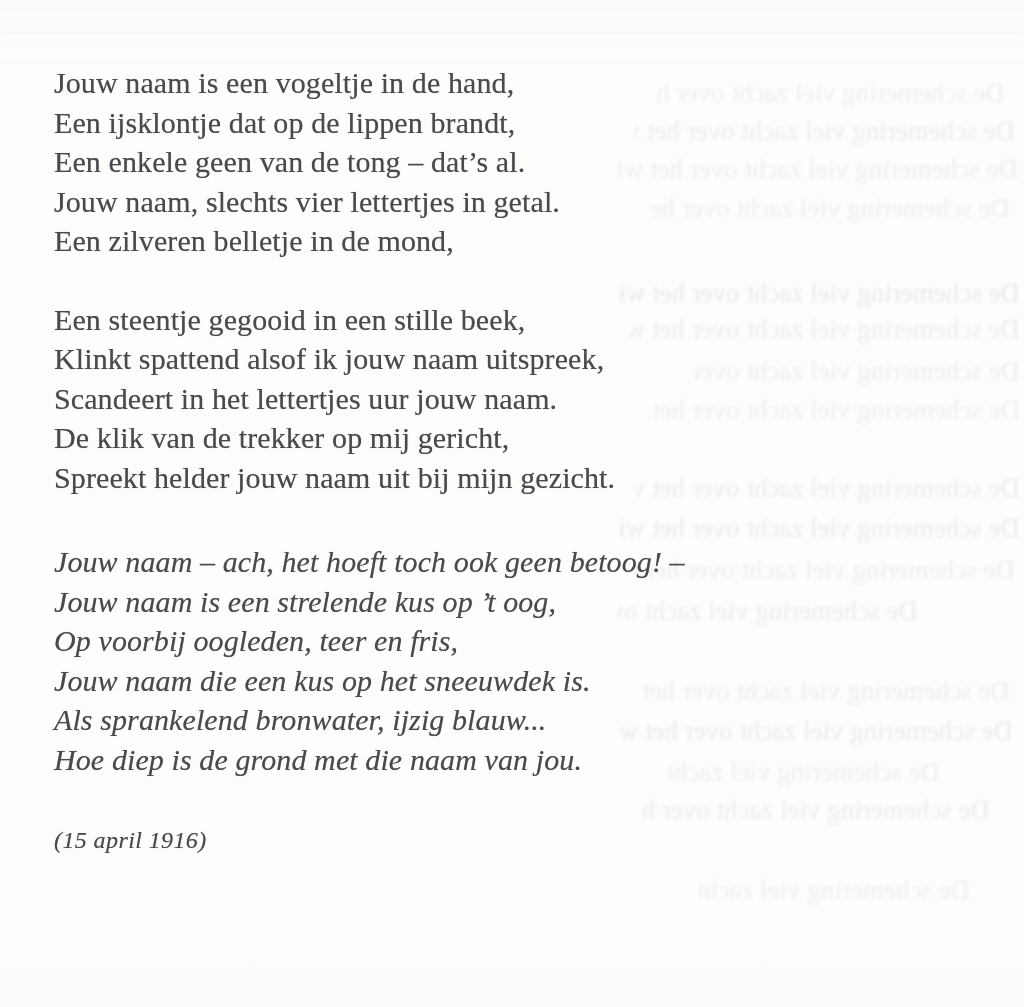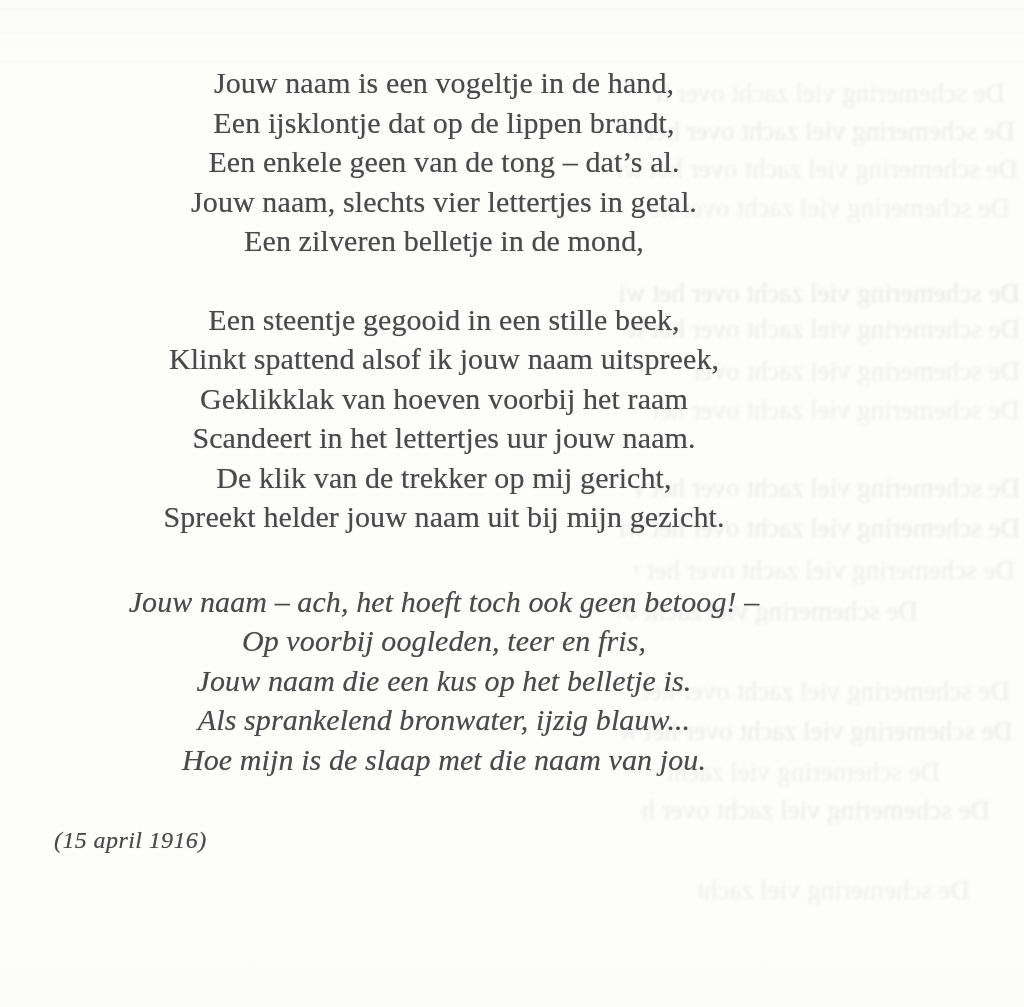--- a/index.html
+++ b/index.html
@@ -55,21 +55,21 @@
     width: 780px;
     color: #4a4a4c;
     font-size: 30px;
     line-height: 39.5px;
     letter-spacing: 0.1px;
     text-shadow: 0 0 0.7px rgba(74, 74, 76, 0.55);
   }
   .stanza-1 { margin-bottom: 39px; }
   .stanza-2 { margin-bottom: 45px; }
   .stanza-3 { margin-bottom: 0; font-style: italic; }
-  .poem-line { white-space: nowrap; text-align: center; }
+  .poem-line { white-space: nowrap; }
   .date-line {
     margin-top: 42px;
     font-style: italic;
     font-size: 24px;
     letter-spacing: 0.4px;
   }
 </style>
 </head>
 <body>
 
@@ -104,31 +104,31 @@
       <div class="poem-line">Jouw naam is een vogeltje in de hand,</div>
       <div class="poem-line">Een ijsklontje dat op de lippen brandt,</div>
       <div class="poem-line">Een enkele geen van de tong – dat’s al.</div>
       <div class="poem-line">Jouw naam, slechts vier lettertjes in getal.</div>
       <div class="poem-line">Een zilveren belletje in de mond,</div>
     </div>
 
     <div class="stanza stanza-2">
       <div class="poem-line">Een steentje gegooid in een stille beek,</div>
       <div class="poem-line">Klinkt spattend alsof ik jouw naam uitspreek,</div>
-      <div class="poem-line">Geklikklak van hoeven voorbij het raam</div>
       <div class="poem-line">Scandeert in het lettertjes uur jouw naam.</div>
       <div class="poem-line">De klik van de trekker op mij gericht,</div>
       <div class="poem-line">Spreekt helder jouw naam uit bij mijn gezicht.</div>
     </div>
 
     <div class="stanza stanza-3">
       <div class="poem-line">Jouw naam – ach, het hoeft toch ook geen betoog! –</div>
+      <div class="poem-line">Jouw naam is een strelende kus op ’t oog,</div>
       <div class="poem-line">Op voorbij oogleden, teer en fris,</div>
-      <div class="poem-line">Jouw naam die een kus op het belletje is.</div>
+      <div class="poem-line">Jouw naam die een kus op het sneeuwdek is.</div>
       <div class="poem-line">Als sprankelend bronwater, ijzig blauw...</div>
-      <div class="poem-line">Hoe mijn is de slaap met die naam van jou.</div>
+      <div class="poem-line">Hoe diep is de grond met die naam van jou.</div>
     </div>
 
     <div class="date-line">(15 april 1916)</div>
 
   </div>
 
 </div>
 
 </body></html>

